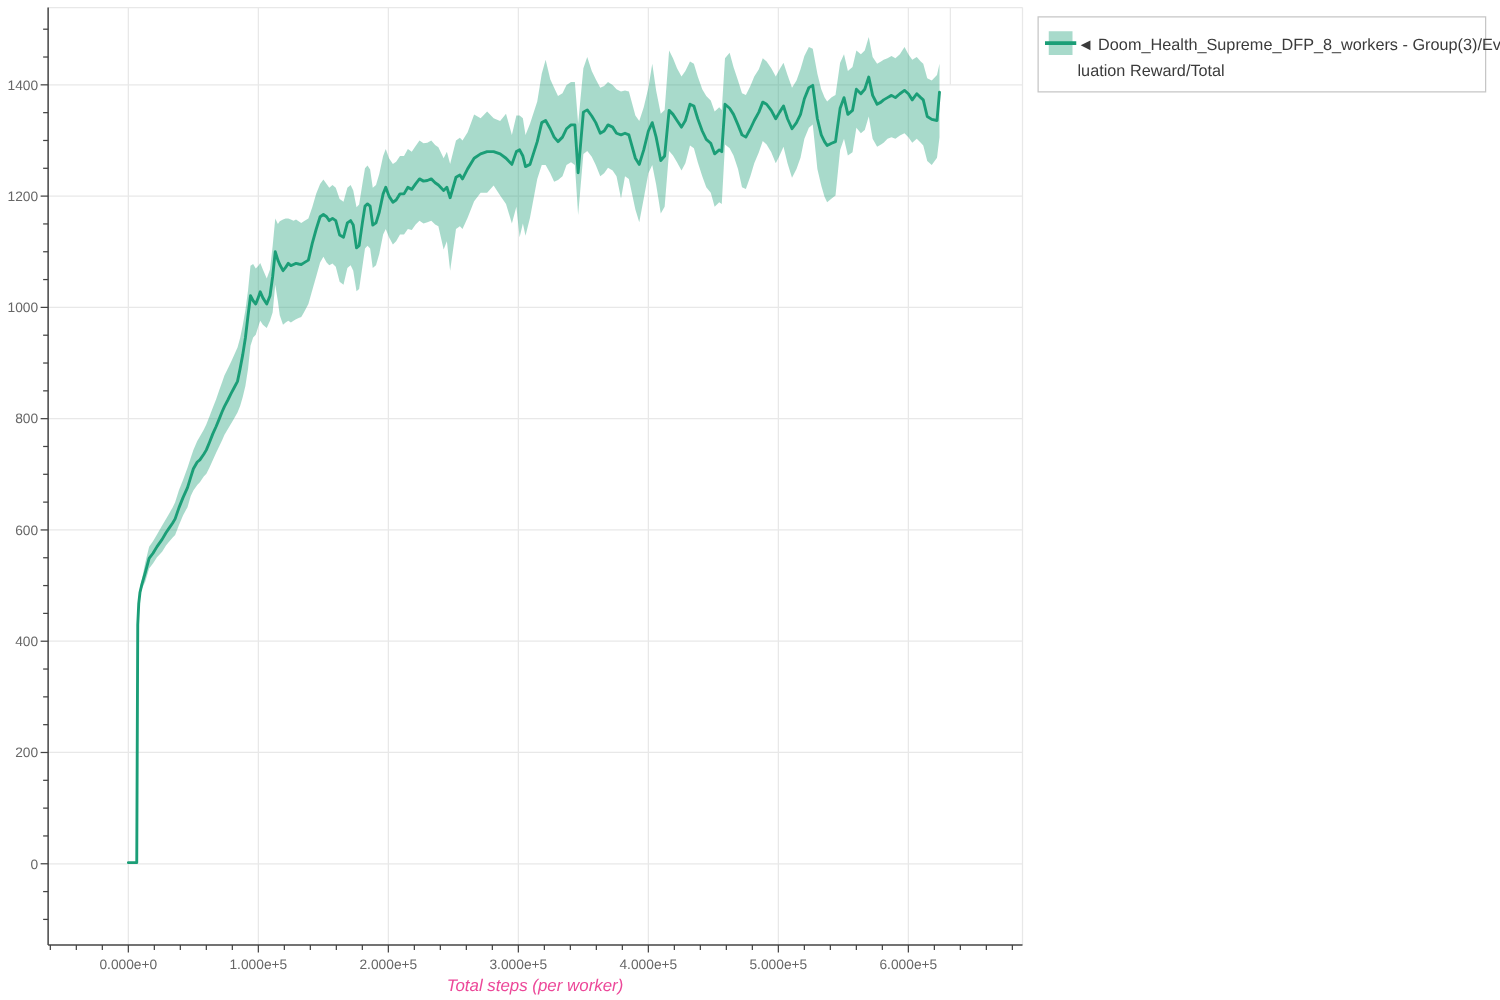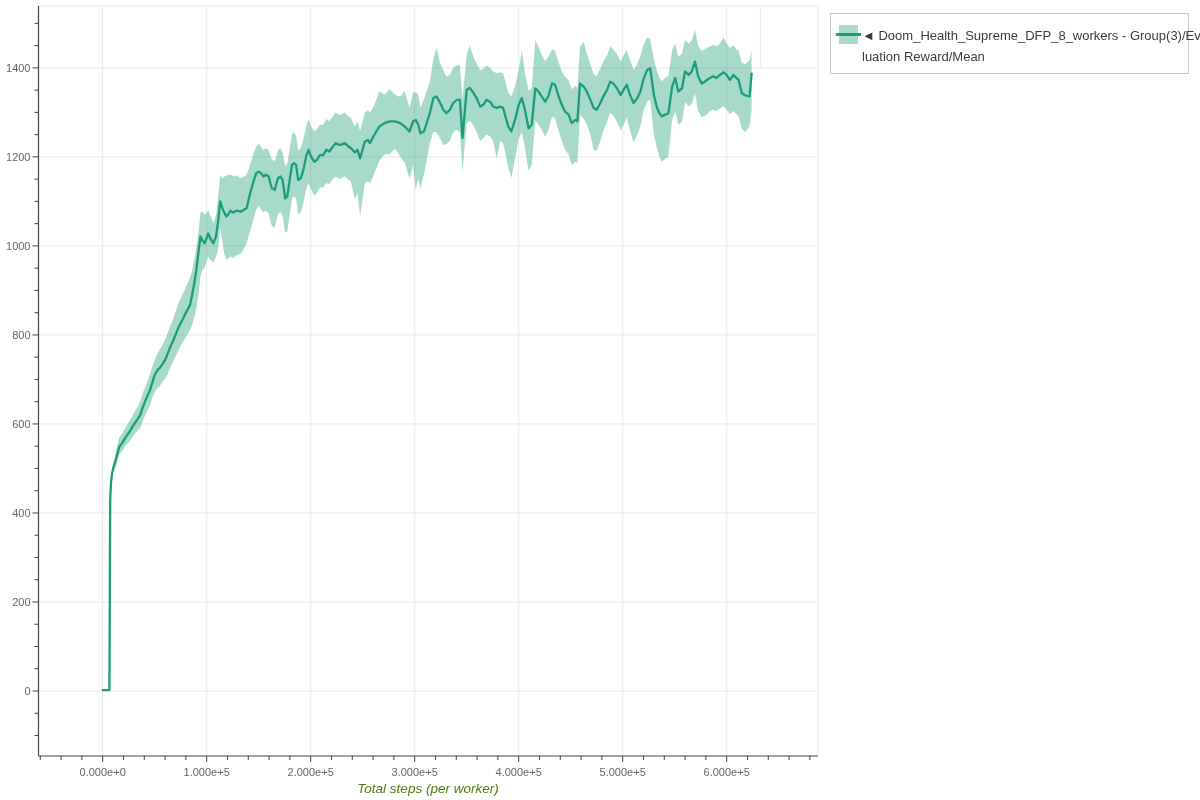--- a/index.html
+++ b/index.html
@@ -133,24 +133,24 @@
       <text x="30.5" y="423.9525222551929" text-anchor="end" dy="0.35em" class="tick-label">600</text>
       <line x1="32.5" y1="334.9317507418398" x2="38.5" y2="334.9317507418398" stroke="#444444" stroke-width="1"></line>
       <text x="30.5" y="334.9317507418398" text-anchor="end" dy="0.35em" class="tick-label">800</text>
       <line x1="32.5" y1="245.91097922848667" x2="38.5" y2="245.91097922848667" stroke="#444444" stroke-width="1"></line>
       <text x="30.5" y="245.91097922848667" text-anchor="end" dy="0.35em" class="tick-label">1000</text>
       <line x1="32.5" y1="156.89020771513356" x2="38.5" y2="156.89020771513356" stroke="#444444" stroke-width="1"></line>
       <text x="30.5" y="156.89020771513356" text-anchor="end" dy="0.35em" class="tick-label">1200</text>
       <line x1="32.5" y1="67.86943620178045" x2="38.5" y2="67.86943620178045" stroke="#444444" stroke-width="1"></line>
       <text x="30.5" y="67.86943620178045" text-anchor="end" dy="0.35em" class="tick-label">1400</text>
     </svg>
-  <div id="x-axis-title" style="color: #4d7c0f;">Total steps (per worker)</div>
+  <div id="x-axis-title" style="color: #ec4899;">Total steps (per worker)</div>
   <div id="legend" style="border-color: rgb(198, 198, 198);">
     <span class="swatch">
       <span class="band" style="background: rgb(168, 218, 203);"></span>
       <span class="mid" style="background: rgb(27, 158, 119);"></span>
     </span>
     <div class="legend-text" style="color: rgb(59, 59, 59);">
       <div>◄ Doom_Health_Supreme_DFP_8_workers - Group(3)/Eva</div>
-      <div>luation Reward/Mean</div>
+      <div>luation Reward/Total</div>
     </div>
   </div>
 </div>
 
 </body></html>

